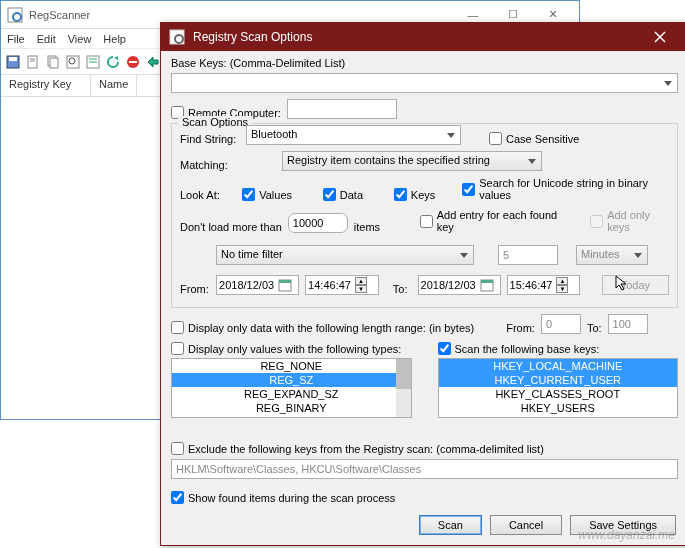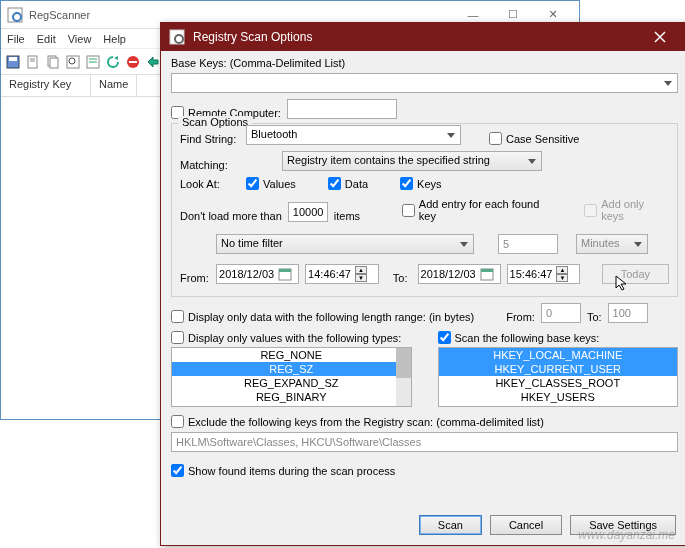--- a/index.html
+++ b/index.html
@@ -185,25 +185,29 @@
         <label class="cb">
             <input type="checkbox" checked="" style="">
             <span>Data</span>
           </label>
         <div style="width:20px"></div>
         <label class="cb">
             <input type="checkbox" checked="" style="">
             <span>Keys</span>
           </label>
         <div style="width:16px"></div>
+        <label class="cb">
+            <input type="checkbox" checked="" style="">
+            <span>Search for Unicode string in binary values</span>
+          </label>
       </div>
 
       <div class="row" style="margin-top:8px">
         <span class="lbl">Don't load more than</span>
-        <input class="input-text" style="width: 40px;" value="10000">
+        <input class="input-text" style="width: 60px; border-radius: 7px;" value="10000">
         <span class="lbl">items</span>
         <div style="width:30px"></div>
         <label class="cb">
             <input type="checkbox" style="">
             <span>Add entry for each found key</span>
           </label>
         <div style="width:14px"></div>
         <label class="cb disabled">
             <input type="checkbox" disabled="" style="">
             <span>Add only keys</span>
@@ -293,21 +297,21 @@
         <div class="listbox" style="margin-top:3px">
           <div class="li sel">HKEY_LOCAL_MACHINE</div>
           <div class="li sel">HKEY_CURRENT_USER</div>
           <div class="li">HKEY_CLASSES_ROOT</div>
           <div class="li">HKEY_USERS</div>
           <div class="li">HKEY_CURRENT_CONFIG</div>
         </div>
       </div>
     </div>
 
-    <div class="row" style="margin-top:8px">
+    <div class="row" style="margin-top:24px">
       <label class="cb">
           <input type="checkbox" style="">
           <span>Exclude the following keys from the Registry scan: (comma-delimited list)</span>
         </label>
     </div>
     <div class="row">
       <input class="input-text" style="flex: 1 1 0%; color: rgb(136, 136, 136);" disabled="" value="HKLM\Software\Classes, HKCU\Software\Classes">
     </div>
 
     <div class="row" style="margin-top:12px">

